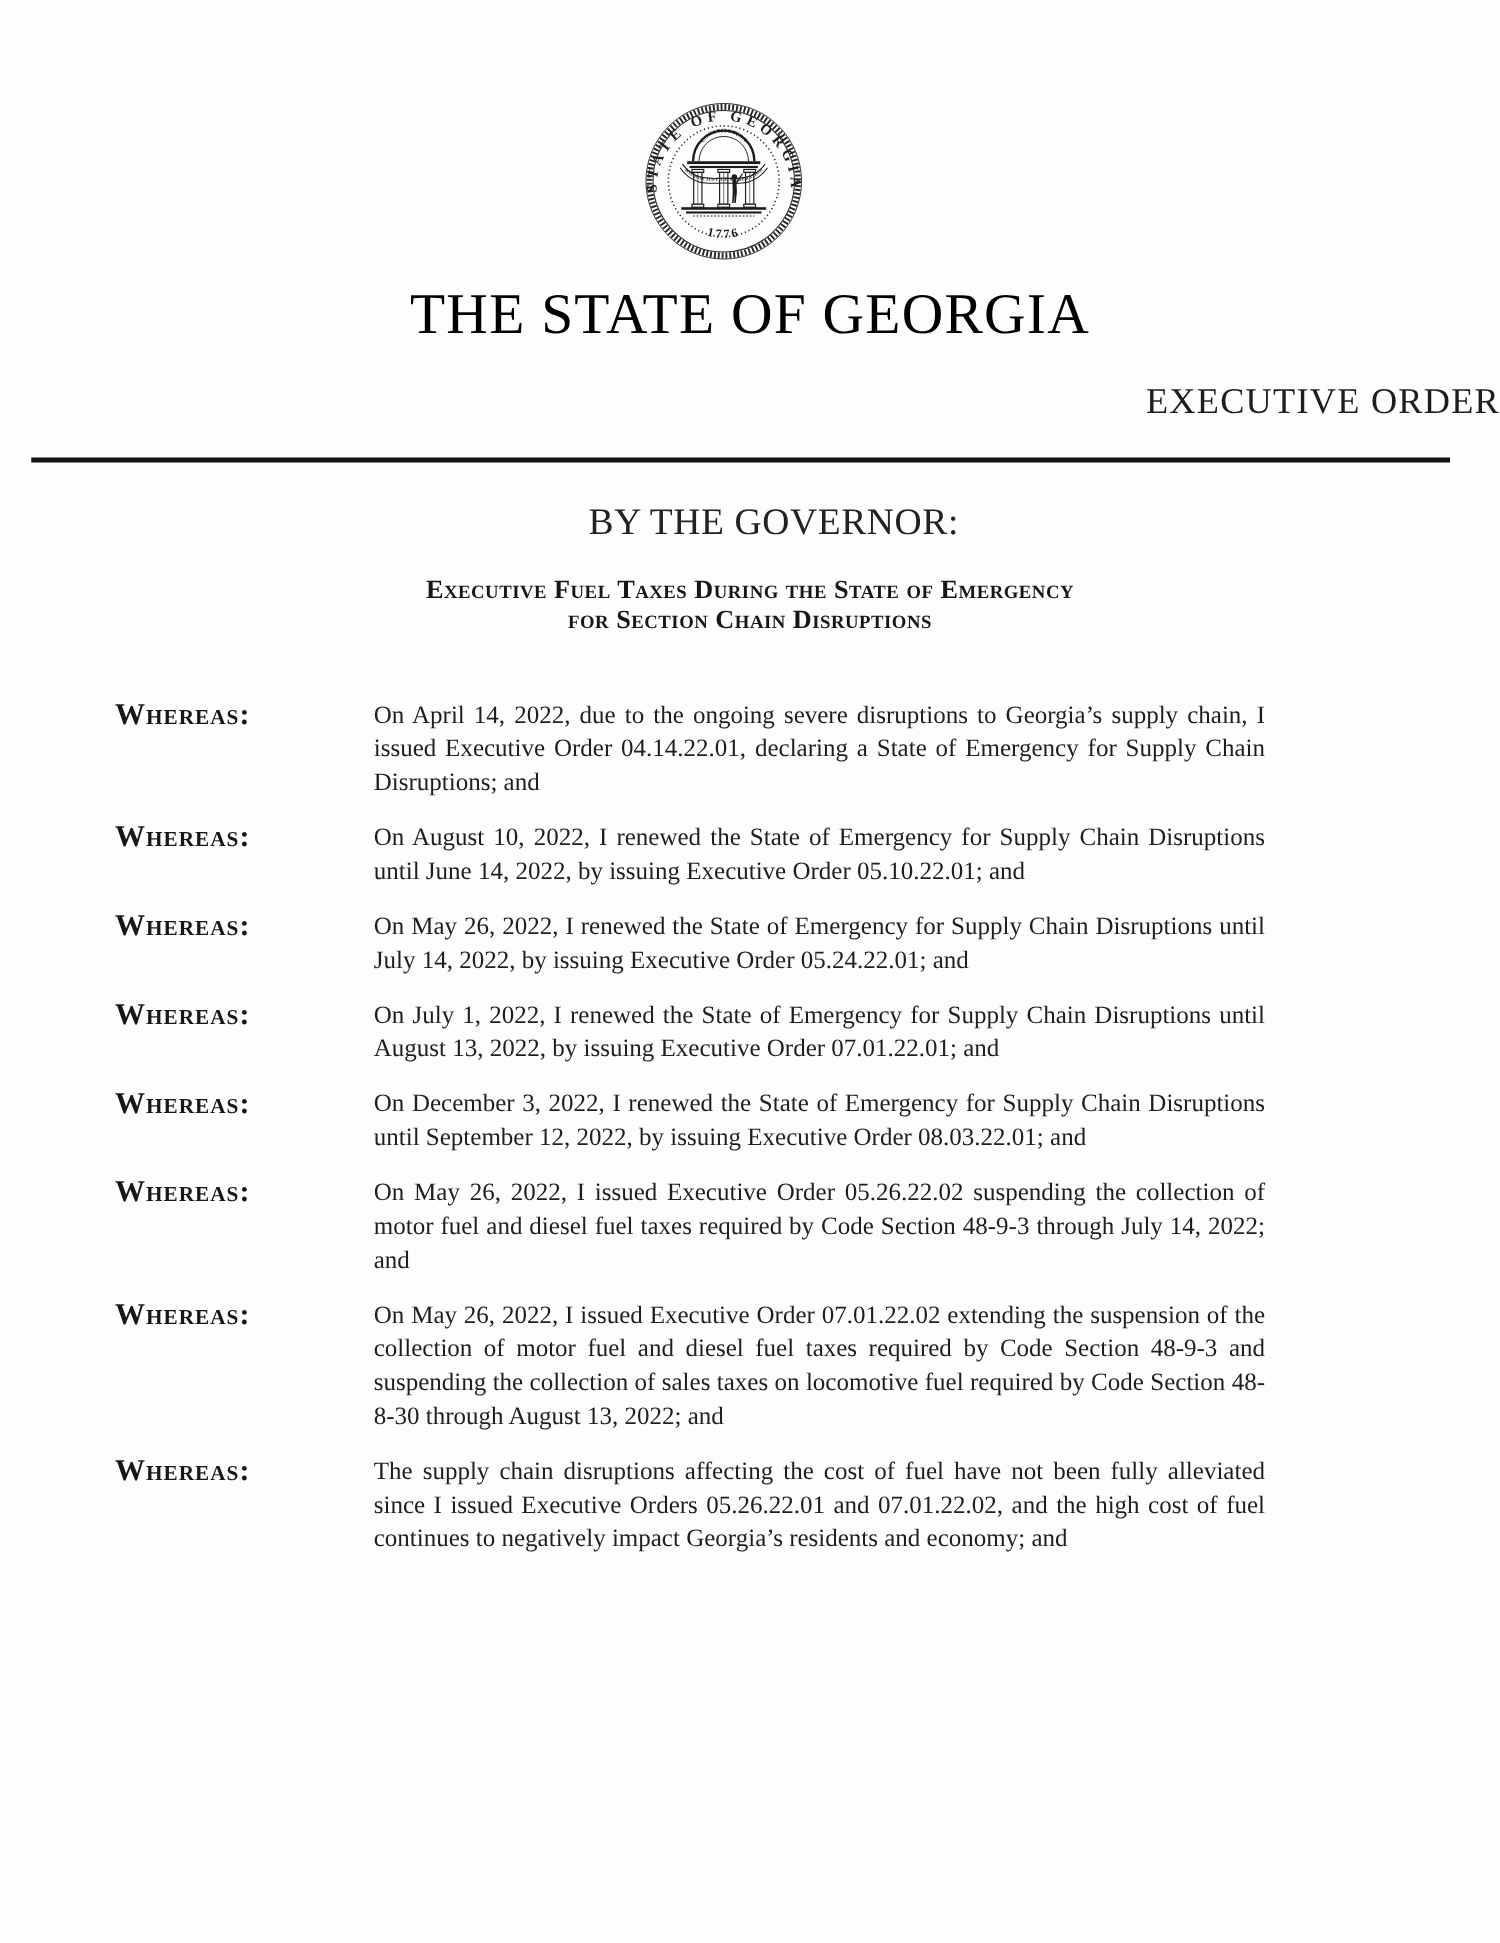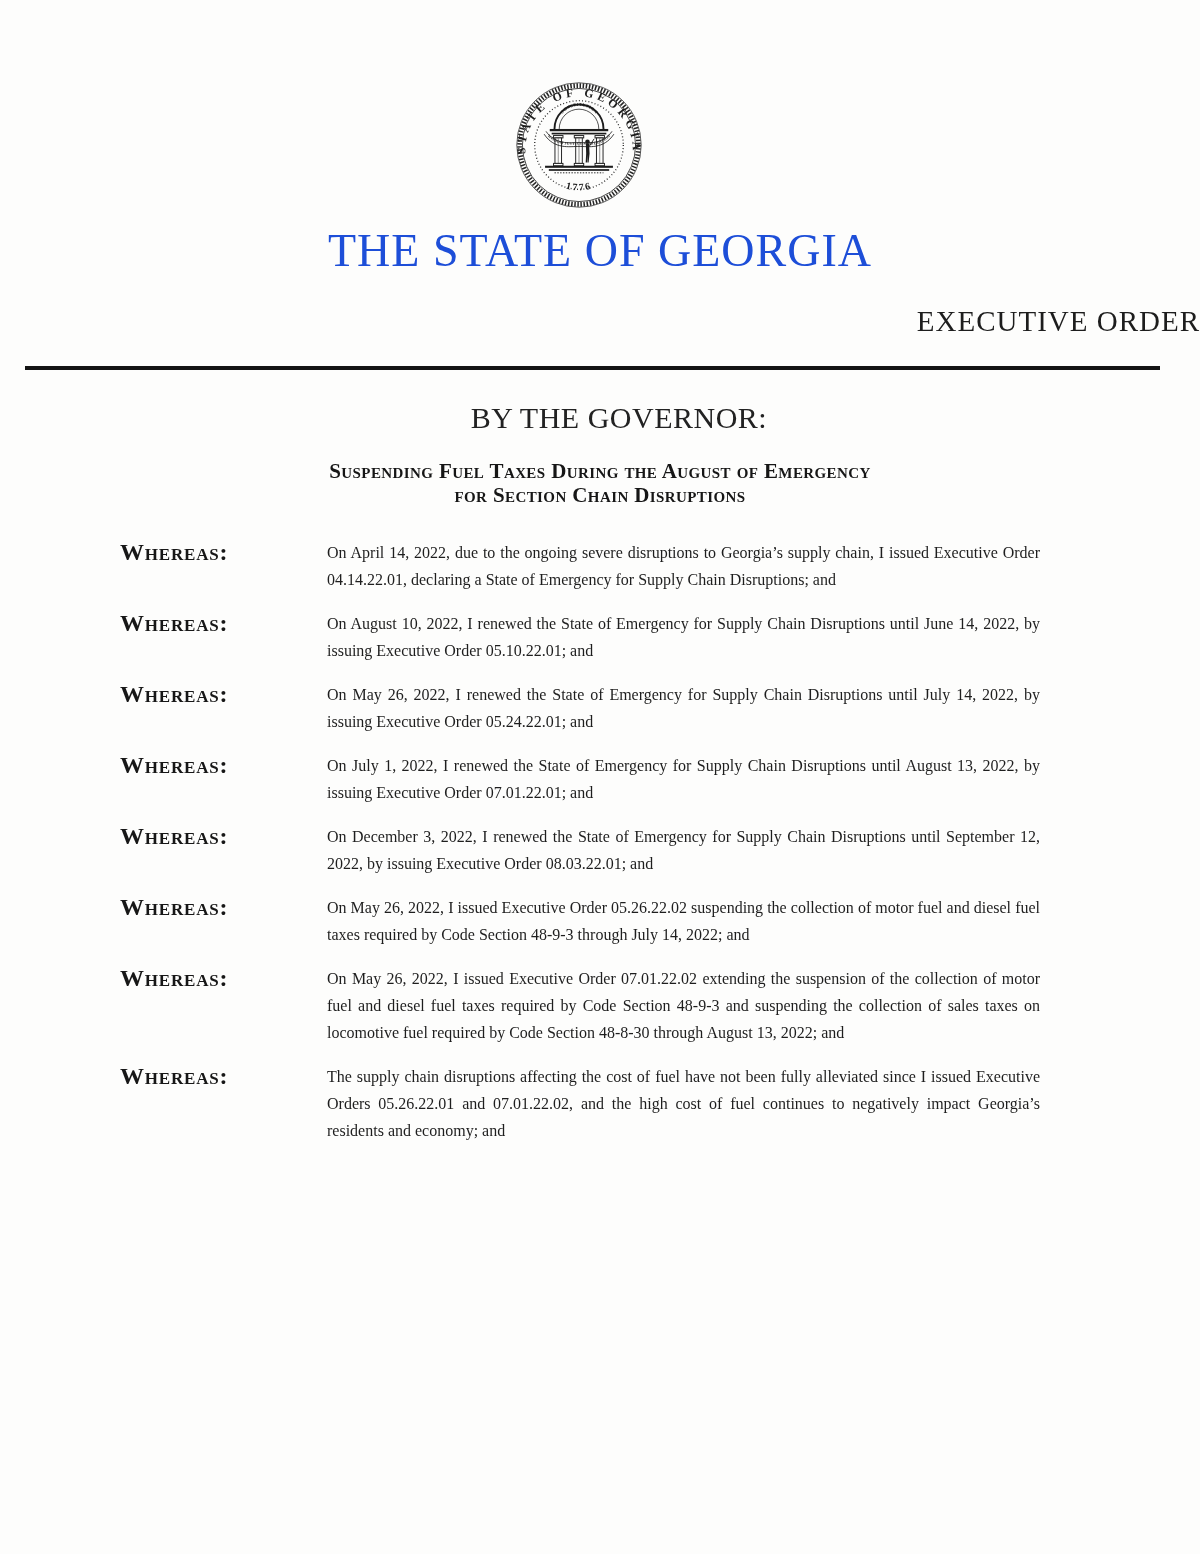--- a/index.html
+++ b/index.html
@@ -20,21 +20,21 @@
     margin:78px auto 0 auto;
     transform:translateX(-21px);
   }
   .doc-title {
     margin:16px 0 0 0;
     text-align:center;
     font-size:46px;
     line-height:46px;
     font-weight:400;
     letter-spacing:1px;
-    color:#1d4ed8;
+    color:#000000;
   }
   .doc-subtitle {
     margin:33px 0 0 0;
     text-align:right;
     font-size:29px;
     line-height:29px;
     font-weight:400;
     letter-spacing:1px;
     color:#1d1d1d;
   }
@@ -55,42 +55,42 @@
     margin-top:24px;
     text-align:center;
     font-weight:bold;
     font-variant:small-caps;
     font-size:21px;
     line-height:24px;
     letter-spacing:0.4px;
     color:#161616;
   }
   .clauses {
-    margin-top:32px;
-    padding-left:120px;
+    margin-top:52px;
+    padding-left:92px;
   }
   .clause {
     display:flex;
     align-items:flex-start;
     margin-bottom:17px;
   }
   .clause .label {
     flex:none;
     width:207px;
     font-weight:bold;
     font-variant:small-caps;
     font-size:24px;
     line-height:27px;
     letter-spacing:0.8px;
     color:#171717;
   }
   .clause .text {
     flex:none;
     width:713px;
-    font-size:16px;
+    font-size:20px;
     line-height:27px;
     text-align:justify;
     color:#1e1e1e;
     font-family:Liberation Serif, serif;
   }
   svg text { font-family:"Liberation Serif","DejaVu Serif",serif; }
 </style>
 </head>
 <body>
 
@@ -163,21 +163,21 @@
   </div>
 
   <h1 class="doc-title">THE STATE OF GEORGIA</h1>
   <h2 class="doc-subtitle">EXECUTIVE ORDER</h2>
 
   <div class="rule"></div>
 
   <div class="byline">BY THE GOVERNOR:</div>
 
   <div class="order-title">
-    <div>Suspending Fuel Taxes During the August of Emergency</div>
+    <div>Executive Fuel Taxes During the State of Emergency</div>
     <div>for Section Chain Disruptions</div>
   </div>
 
   <div class="clauses">
 
     <div class="clause">
       <div class="label">Whereas:</div>
       <div class="text">On April 14, 2022, due to the ongoing severe disruptions to Georgia’s supply chain, I issued Executive Order 04.14.22.01, declaring a State of Emergency for Supply Chain Disruptions; and</div>
     </div>
 

